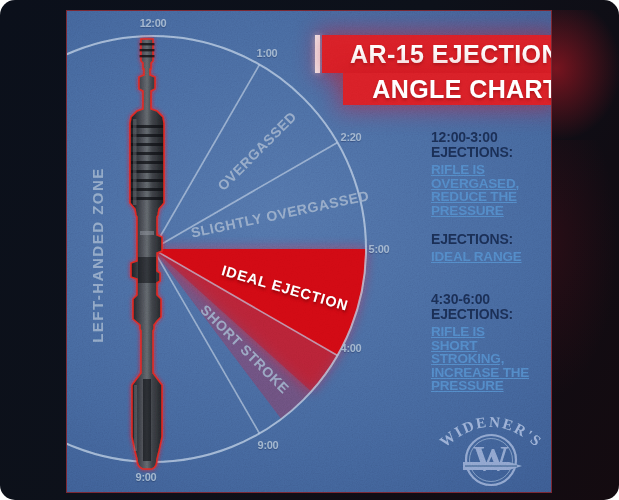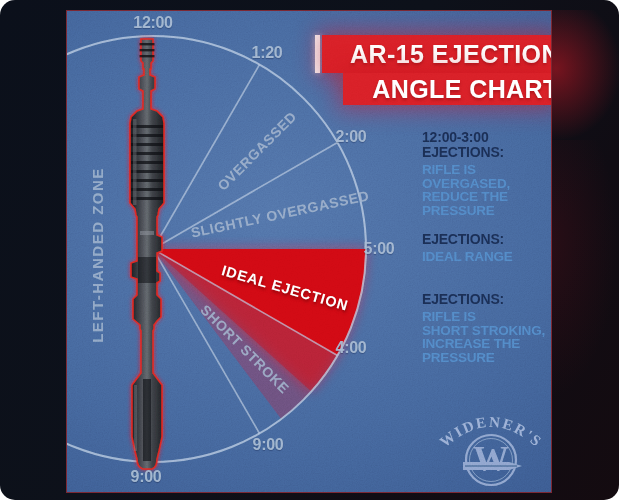--- a/index.html
+++ b/index.html
@@ -11,43 +11,43 @@
          background:radial-gradient(ellipse at 20% 45%,rgba(205,25,38,0.55),rgba(205,25,38,0) 72%);}
   .frame-glow-r{position:absolute;left:548px;top:140px;width:70px;height:260px;
          background:radial-gradient(ellipse at 0% 40%,rgba(130,18,32,0.22),rgba(130,18,32,0) 70%);}
   .panel{position:absolute;left:66px;top:10px;width:486px;height:483px;overflow:hidden;
          border:1px solid #7c2834;
          background:radial-gradient(130% 105% at 42% 42%,#4c6ba1 0%,#3f5e92 45%,#2d4877 100%);}
   .chart-svg{position:absolute;left:0;top:0;z-index:1;}
   .noise-svg{position:absolute;left:0;top:0;z-index:8;pointer-events:none;mix-blend-mode:overlay;}
 
   .clock-label{position:absolute;z-index:3;transform:translate(-50%,-50%);
-         color:#9db3cf;font-weight:700;font-size:16px;letter-spacing:-0.3px;opacity:0.92;
+         color:#9db3cf;font-weight:700;font-size:11px;letter-spacing:-0.3px;opacity:0.92;
          text-shadow:0 1px 1px rgba(10,20,40,0.35);white-space:nowrap;}
   .sector-label{position:absolute;z-index:3;transform-origin:center;white-space:nowrap;
          color:#96abc9;font-weight:700;font-size:14px;letter-spacing:0.6px;opacity:0.85;}
   .sector-ideal{color:#ffffff;font-size:14.5px;letter-spacing:0.8px;opacity:1;
          text-shadow:1px 2px 3px rgba(60,0,0,0.55);}
   .left-zone{position:absolute;z-index:3;left:30px;top:244px;white-space:nowrap;
          transform:translate(-50%,-50%) rotate(-90deg);
          color:#9db3cf;font-weight:700;font-size:15px;letter-spacing:1.5px;opacity:0.75;}
 
   .banner{position:absolute;z-index:5;}
   .band{position:absolute;background:#d41d24;display:flex;align-items:center;justify-content:center;
         box-shadow:0 0 22px 5px rgba(190,15,25,0.45);padding-left:35px;}
   .band-text{color:#ffffff;font-weight:700;font-size:25px;letter-spacing:0.4px;white-space:nowrap;
         text-shadow:0 2px 3px rgba(60,0,5,0.35);}
   .accent-bar{position:absolute;background:#f4f6fa;box-shadow:0 0 6px rgba(255,255,255,0.5);}
 
   .notes{position:absolute;left:347px;top:0;width:138px;z-index:4;}
-  .note{position:absolute;left:8px;}
+  .note{position:absolute;left:17px;}
   .note-range,.note-label{color:#182a4c;font-weight:700;font-size:14px;line-height:15px;
         letter-spacing:-0.2px;white-space:pre-line;}
   .note-detail{color:#4c7fc4;font-weight:700;font-size:13.5px;line-height:13.5px;
-        letter-spacing:-0.2px;white-space:pre-line;margin-top:3px;opacity:0.95;}
+        letter-spacing:-0.2px;white-space:pre-line;margin-top:3px;opacity:0.95;text-decoration:underline;}
 
   .logo-svg{position:absolute;left:366px;top:391px;z-index:4;opacity:0.88;}
 </style>
 </head>
 <body>
 
 <div class="stage">
   <div class="frame">
     <div class="frame-glow-tr"></div>
     <div class="frame-glow-r"></div>
@@ -117,22 +117,22 @@
           </g>
           <g fill="#8a8f96">
             <rect x="66" y="108" width="3.5" height="86" opacity="0.3"></rect>
             <rect x="73" y="220" width="14" height="4" opacity="0.45"></rect>
             <rect x="67" y="374" width="3" height="66" opacity="0.28"></rect>
           </g>
         </g>
       </svg>
 
       <div class="clock-label" style="left:86px;top:12px">12:00</div>
-      <div class="clock-label" style="left:200px;top:42px">1:20</div>
-      <div class="clock-label" style="left:284px;top:126px">2:00</div>
+      <div class="clock-label" style="left:200px;top:42px">1:00</div>
+      <div class="clock-label" style="left:284px;top:126px">2:20</div>
       <div class="clock-label" style="left:312px;top:238px">5:00</div>
       <div class="clock-label" style="left:284px;top:337px">4:00</div>
       <div class="clock-label" style="left:201px;top:434px">9:00</div>
       <div class="clock-label" style="left:79px;top:466px">9:00</div>
 
       <div class="sector-label" style="left:190px;top:140px;transform:translate(-50%,-50%) rotate(-45deg)">OVERGASSED</div>
       <div class="sector-label" style="left:213px;top:203px;transform:translate(-50%,-50%) rotate(-12deg)">SLIGHTLY OVERGASSED</div>
       <div class="sector-label sector-ideal" style="left:218px;top:277px;transform:translate(-50%,-50%) rotate(16deg)">IDEAL EJECTION</div>
       <div class="sector-label" style="left:178px;top:338px;transform:translate(-50%,-50%) rotate(45deg)">SHORT STROKE</div>
       <div class="left-zone">LEFT-HANDED ZONE</div>
@@ -154,20 +154,21 @@
           <div class="note-detail">RIFLE IS
 OVERGASED,
 REDUCE THE
 PRESSURE</div>
         </div>
         <div class="note" style="top:221px">
           <div class="note-label">EJECTIONS:</div>
           <div class="note-detail">IDEAL RANGE</div>
         </div>
         <div class="note" style="top:281px">
+          <div class="note-range">4:30-6:00</div>
           <div class="note-label">EJECTIONS:</div>
           <div class="note-detail">RIFLE IS
 SHORT STROKING,
 INCREASE THE
 PRESSURE</div>
         </div>
       </div>
 
       <svg class="logo-svg" width="118" height="100" viewBox="0 0 118 100">
         <defs>

